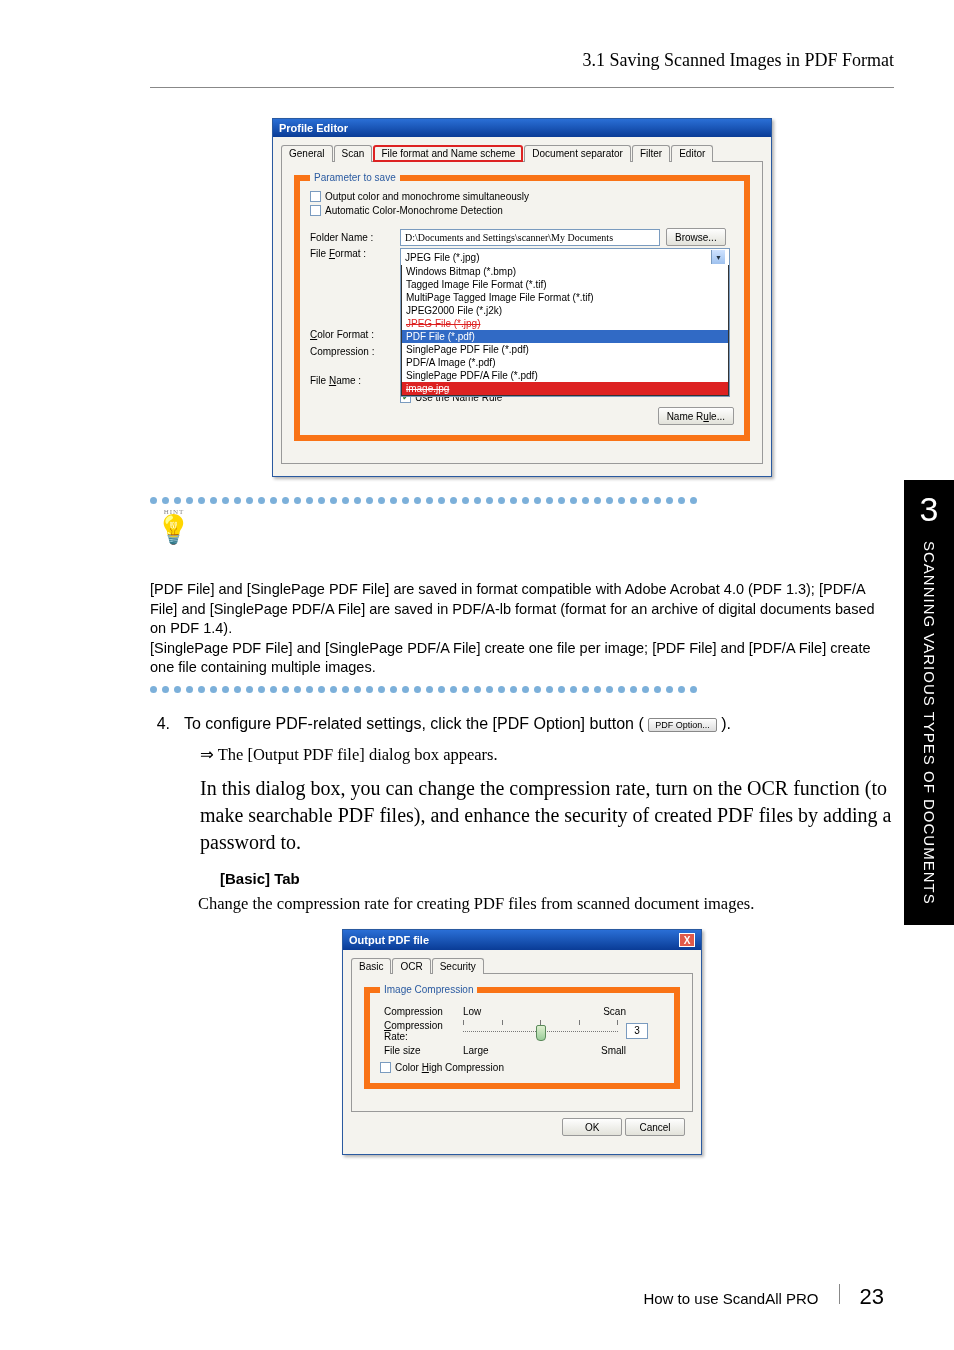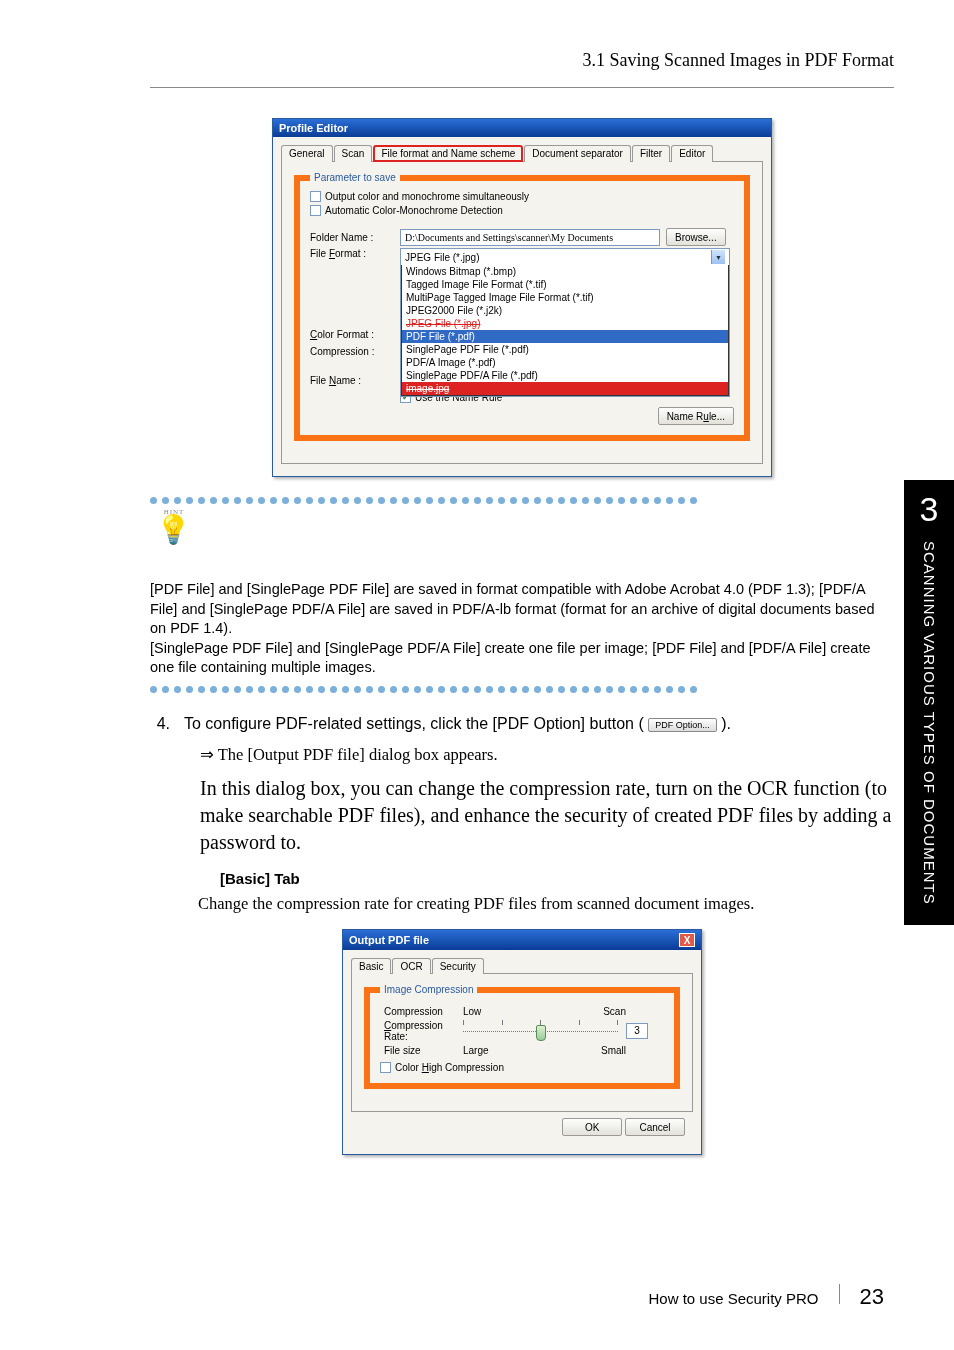--- a/index.html
+++ b/index.html
@@ -334,17 +334,17 @@
       </div>
     </div>
   </div>
 
   <div class="side-tab">
     <div class="num3">3</div>
     <div class="vtext">SCANNING VARIOUS TYPES OF DOCUMENTS</div>
   </div>
 
   <div class="footer">
-    <span>How to use Security PRO</span>
+    <span>How to use ScandAll PRO</span>
     <span class="sep"></span>
     <span class="pg">23</span>
   </div>
 </div>
 
 </body></html>

